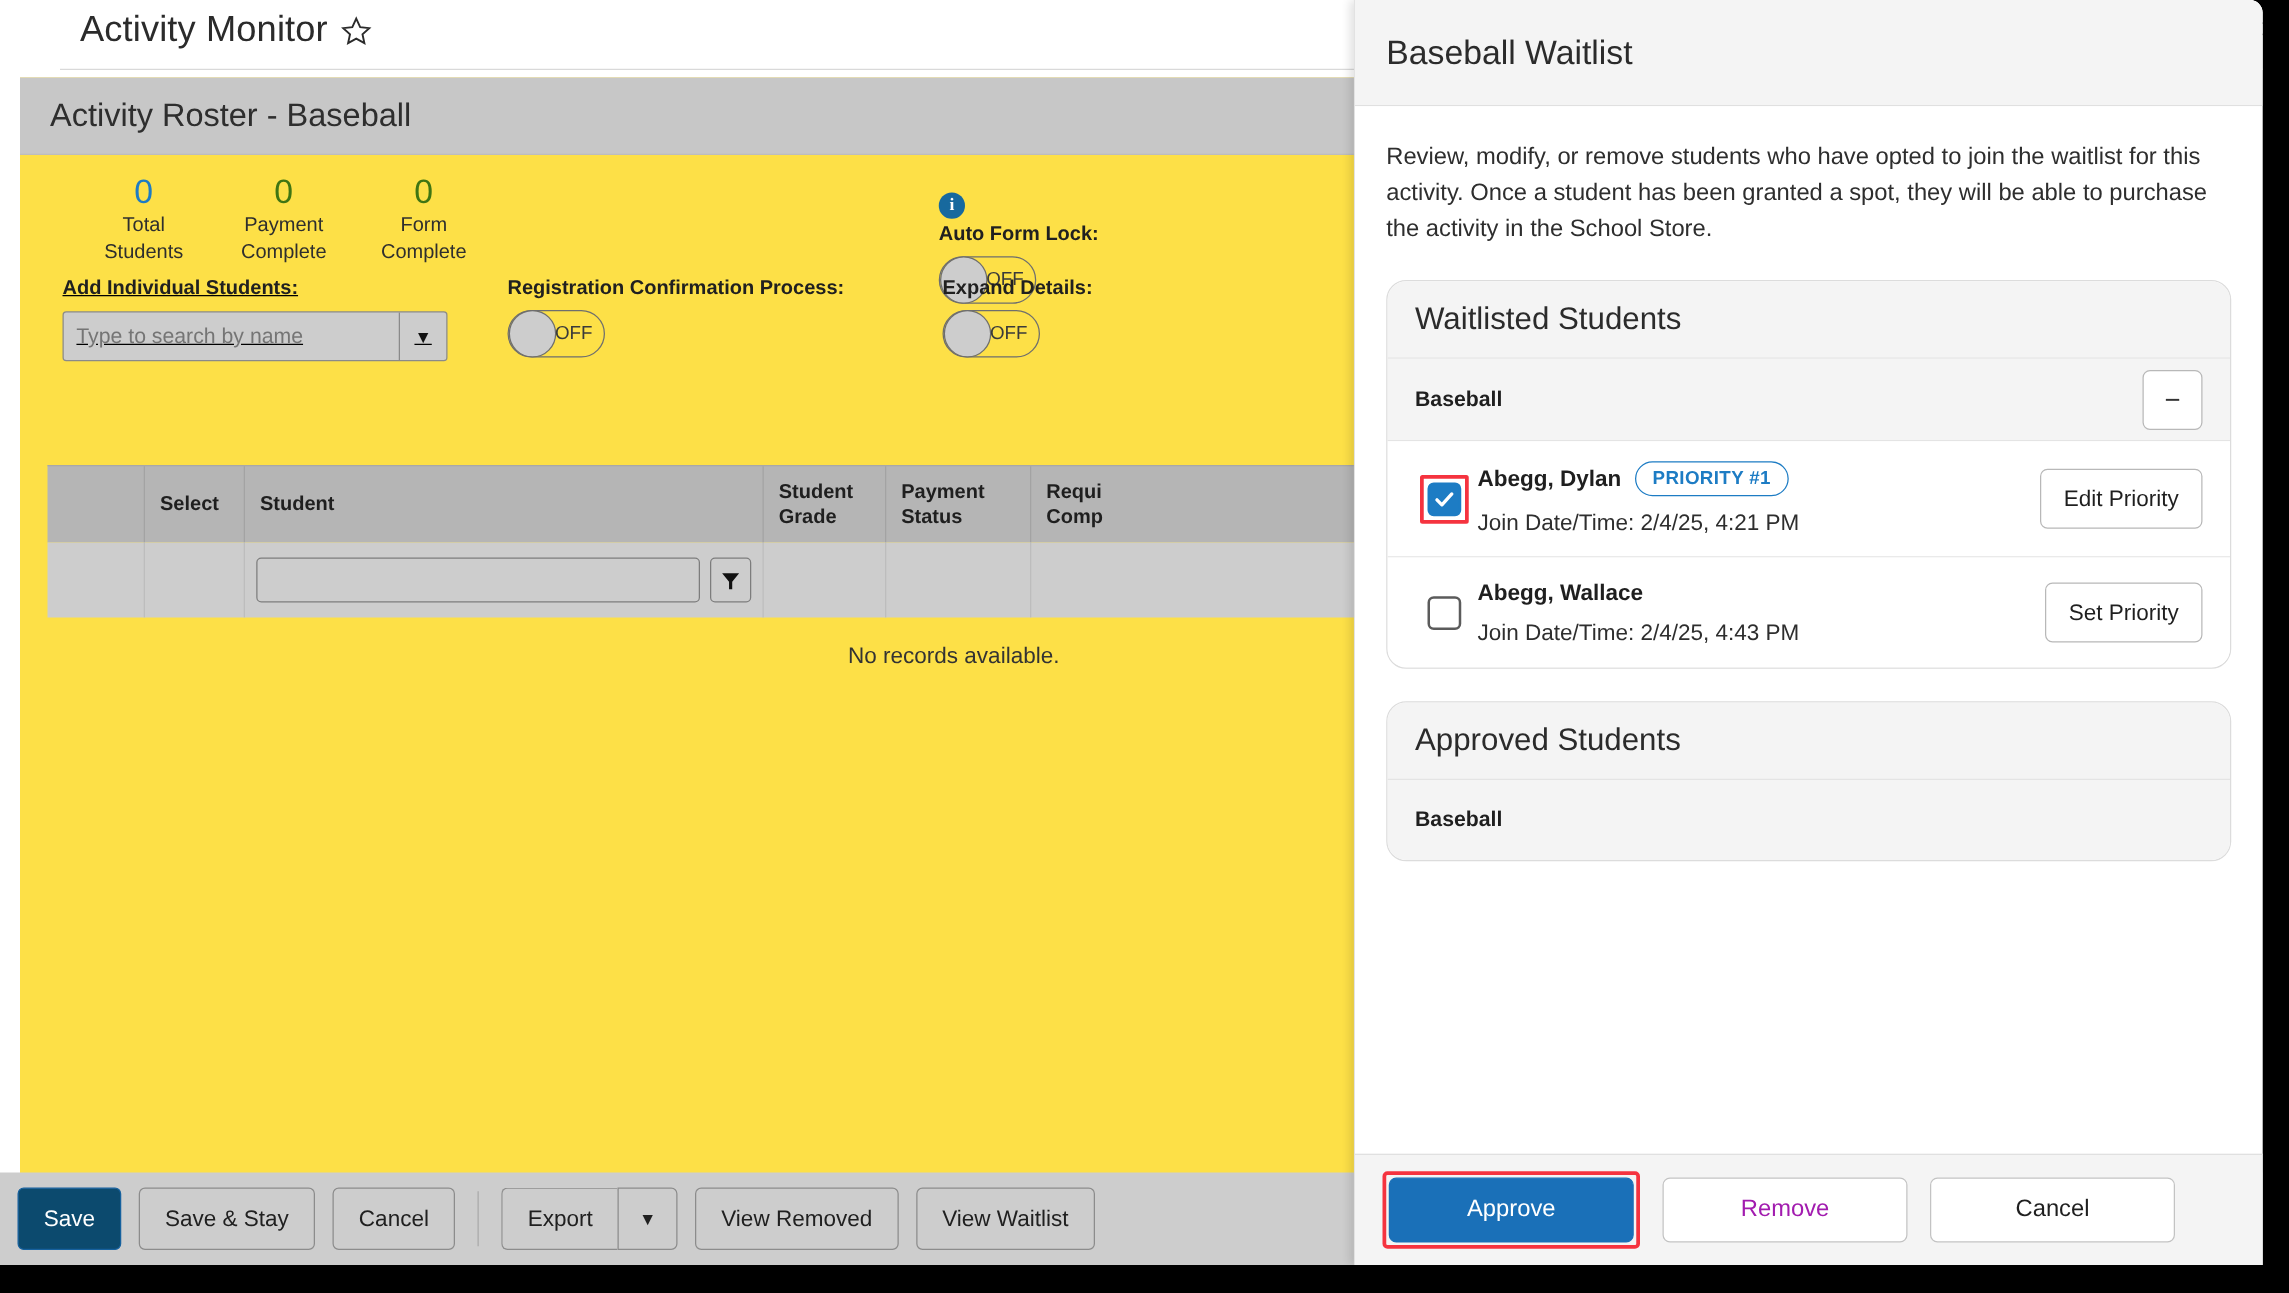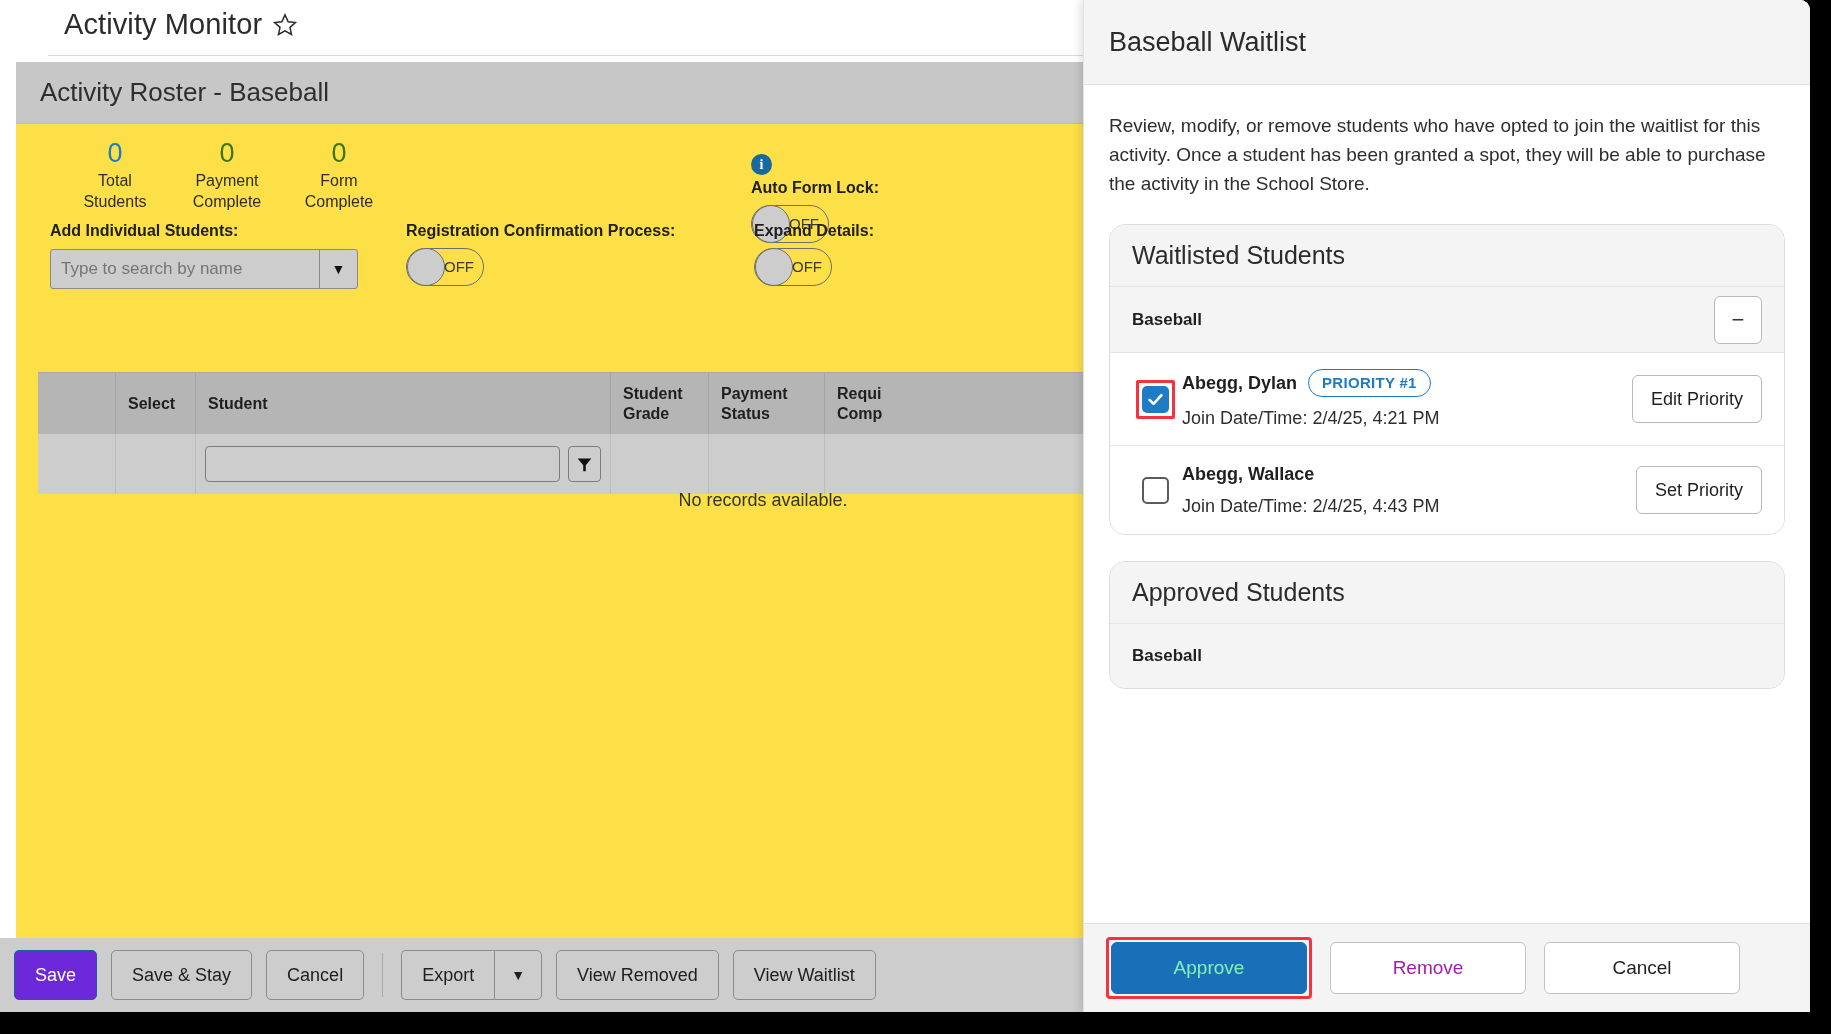--- a/index.html
+++ b/index.html
@@ -155,38 +155,38 @@
   #student-filter-input {
     width: 388px; height: 36px; border: 1px solid #7d7d7d; border-radius: 4px;
     background: #cdcdcd; outline: none;
   }
   #student-filter-btn {
     width: 36px; height: 36px; border: 1px solid #7d7d7d; border-radius: 4px;
     background: #cdcdcd; display: flex; align-items: center; justify-content: center;
     cursor: pointer;
   }
   #norecords {
-    position: absolute; left: 22px; top: 428px; width: 1450px;
+    position: absolute; left: 22px; top: 452px; width: 1450px;
     text-align: center; font-size: 18px; color: #333;
   }
 
   
   #bottom-bar {
     position: absolute; left: 0; bottom: 0;
     width: 1810px; height: 74px;
     background: #cdcdcd;
   }
   #btn-group { display: flex; align-items: center; height: 74px; padding-left: 14px; gap: 14px; }
   .btn {
     height: 50px; border-radius: 5px; font-size: 18px;
     display: flex; align-items: center; justify-content: center;
     cursor: pointer; padding: 0 20px; white-space: nowrap;
     font-family: "Liberation Sans", sans-serif;
   }
-  .btn-primary { background: #6d28d9; color: #fff; border: 1px solid #16619e; }
+  .btn-primary { background: #0c4a6e; color: #fff; border: 1px solid #16619e; }
   .btn-grey { background: #cdcdcd; color: #202020; border: 1px solid #8c8c8c; }
   .vdiv { width: 1px; height: 44px; background: #a9a9a9; margin: 0 4px; }
   #export-split { display: flex; }
   #export-split .btn-grey:first-child { border-radius: 5px 0 0 5px; border-right: none; }
   #export-split .caret { border-radius: 0 5px 5px 0; padding: 0 16px; font-size: 14px; }
 
   
   #side-panel {
     position: absolute; right: 0; top: 0;
     width: 727px; height: 1012px;
@@ -259,21 +259,21 @@
   #panel-footer {
     position: absolute; left: 0; bottom: 0; width: 727px; height: 89px;
     background: #f4f4f4; border-top: 1px solid #e0e0e0;
     display: flex; align-items: center; padding-left: 22px; gap: 18px;
   }
   .pbtn {
     height: 52px; width: 196px; border-radius: 6px; font-size: 19px;
     display: flex; align-items: center; justify-content: center; cursor: pointer;
     font-family: "Liberation Sans", sans-serif;
   }
-  .pbtn-approve { background: #1a70b8; color: #86efac; border: 1px solid #1a70b8; }
+  .pbtn-approve { background: #1a70b8; color: #ffffff; border: 1px solid #1a70b8; }
   .approve-highlight { border: 3px solid #f5333f; padding: 2px; border-radius: 4px; display:inline-flex; }
   .pbtn-outline { background: #fff; border: 1px solid #c3c3c3; color: #1f1f1f; }
   .pbtn-outline.danger { color: #a21caf; }
 </style>
 </head>
 <body>
 
 <div id="screen">
 <div id="window">
 
@@ -325,21 +325,21 @@
       <div id="auto-lock">
         <div class="info-badge">i</div>
         <div class="field-label">Auto Form Lock:</div>
         <div class="toggle">
           <div class="knob"></div>
           <div class="tlabel">OFF</div>
         </div>
       </div>
 
       <div id="filters">
-        <div class="filter-block" style="left:34px;">
+        <div class="filter-block" style="left:34px;text-decoration:underline;">
           <div class="filter-label">Add Individual Students:</div>
           <div id="student-search">
             <input id="student-search-input" type="text" placeholder="Type to search by name" style="">
             <div id="student-search-caret">▼</div>
           </div>
         </div>
 
         <div class="filter-block" style="left:390px;">
           <div class="filter-label">Registration Confirmation Process:</div>
           <div class="toggle">

